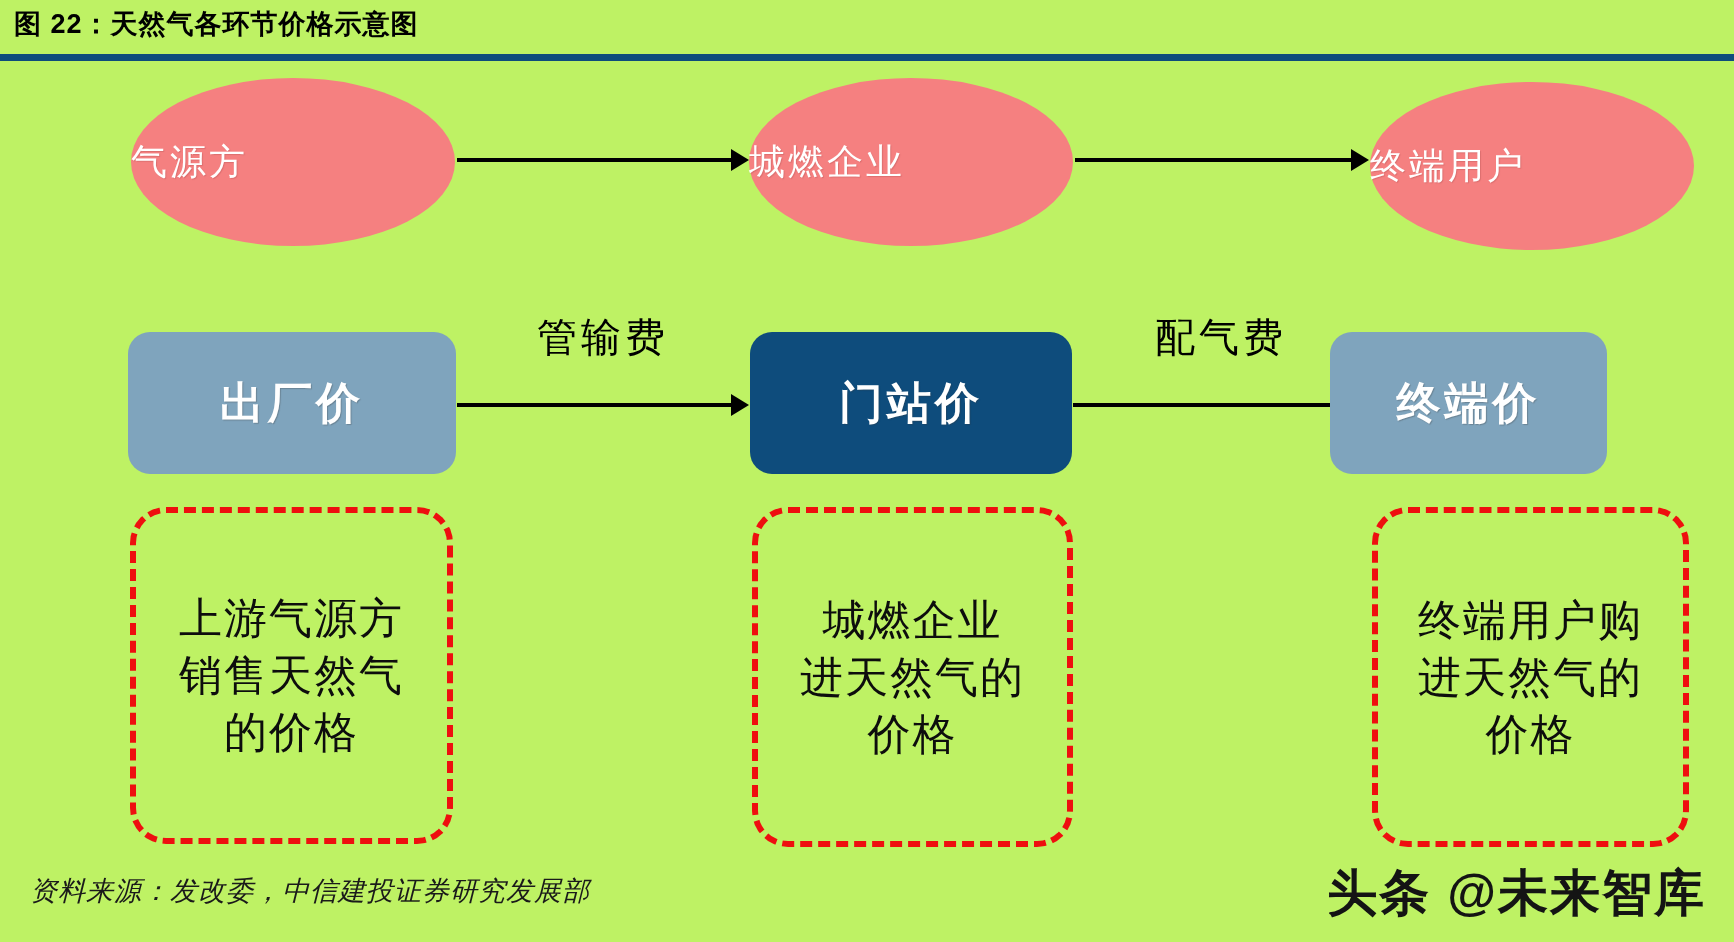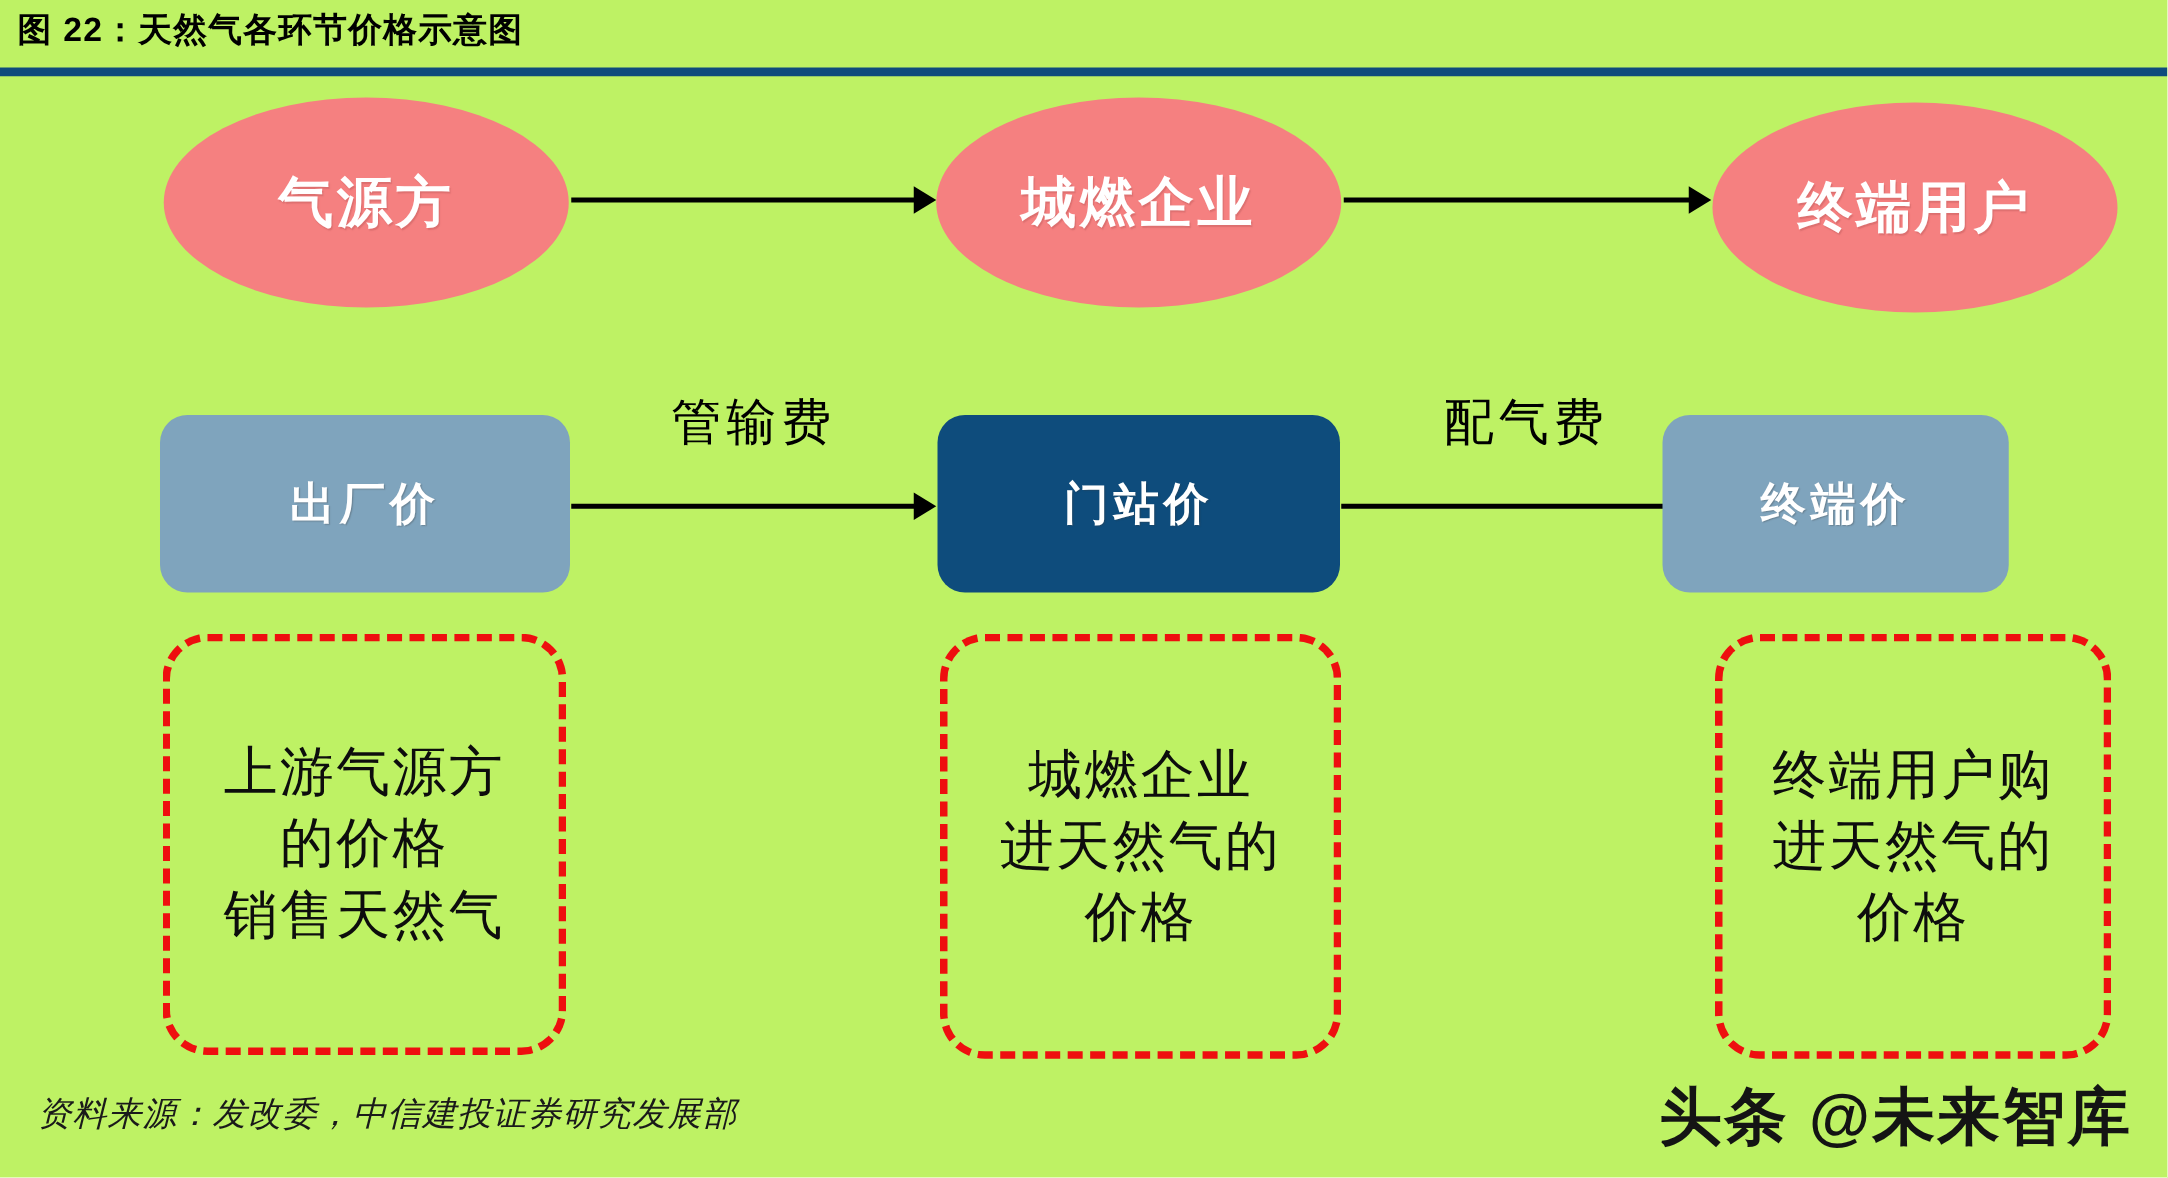--- a/index.html
+++ b/index.html
@@ -34,41 +34,40 @@
   }
 
   .ellipse {
     position: absolute;
     width: 324px;
     height: 168px;
     border-radius: 50%;
     background: #F58080;
     display: flex;
     align-items: center;
-    justify-content: center;
     color: #ffffff;
-    font-weight: bold;
-    font-size: 44px;
+    font-weight: normal;
+    font-size: 36px;
     letter-spacing: 3px;
     text-shadow: 1px 1px 1px rgba(190,90,90,0.45);
   }
   #ellipse-1 { left: 131px; top: 78px; }
   #ellipse-2 { left: 749px; top: 78px; }
   #ellipse-3 { left: 1370px; top: 82px; }
 
   .price-box {
     position: absolute;
     height: 142px;
     border-radius: 22px;
     display: flex;
     align-items: center;
     justify-content: center;
     color: #ffffff;
     font-weight: bold;
-    font-size: 36px;
+    font-size: 44px;
     letter-spacing: 4px;
     text-shadow: 1px 1px 1px rgba(60,60,60,0.3);
   }
   #price-box-1 { left: 128px; top: 332px; width: 328px; background: #7FA4BD; }
   #price-box-2 { left: 750px; top: 332px; width: 322px; background: #0E4C7C; }
   #price-box-3 { left: 1302px; top: 332px; width: 277px; background: #7FA4BD; margin-left: 28px; }
 
   .arrow {
     position: absolute;
     height: 22px;
@@ -190,22 +189,22 @@
   <div class="arrow" id="arrow-mid-2">
     <div class="shaft"></div>
     <div class="head"></div>
   </div>
   <div class="price-box" id="price-box-3">
     <span>终端价</span>
   </div>
 
   <div class="note-box" id="note-box-1">
     <div>上游气源方</div>
+    <div>销售天然气</div>
     <div>的价格</div>
-    <div>销售天然气</div>
   </div>
   <div class="note-box" id="note-box-2">
     <div>城燃企业</div>
     <div>进天然气的</div>
     <div>价格</div>
   </div>
   <div class="note-box" id="note-box-3">
     <div>终端用户购</div>
     <div>进天然气的</div>
     <div>价格</div>

